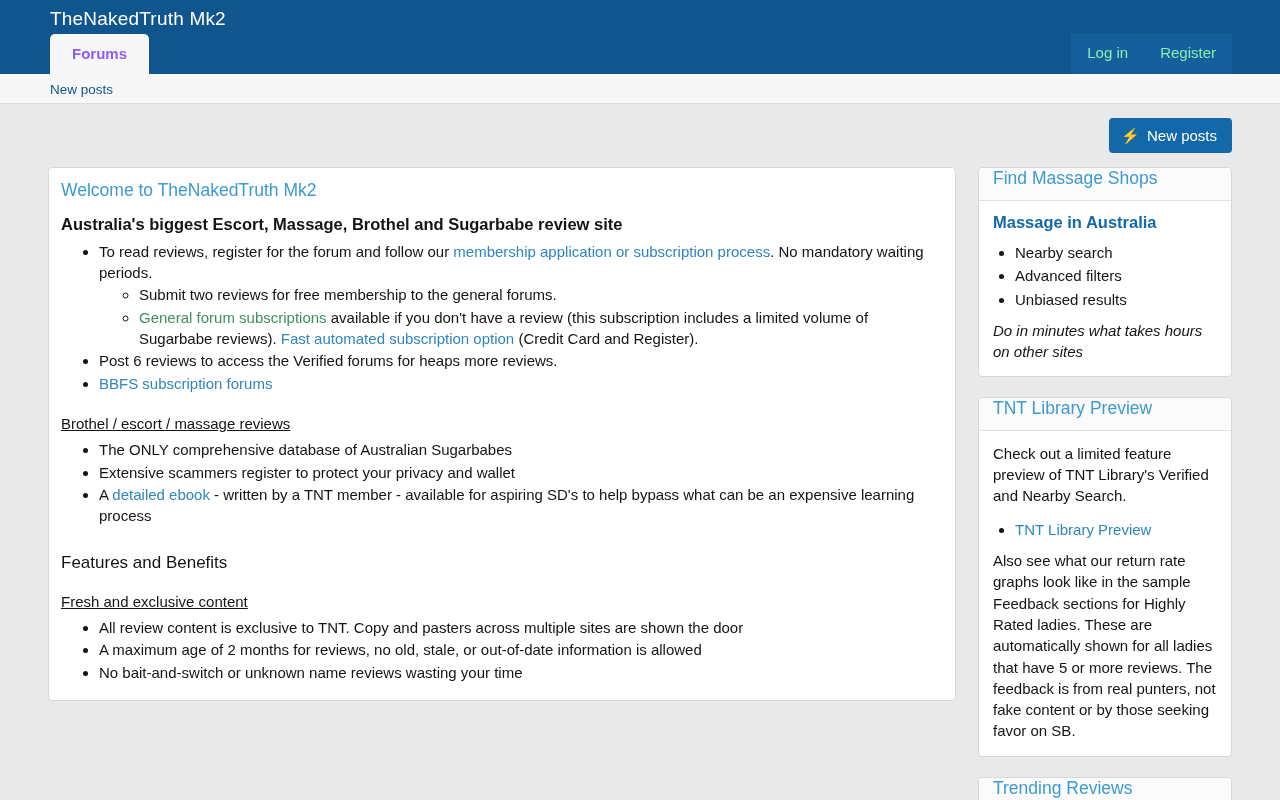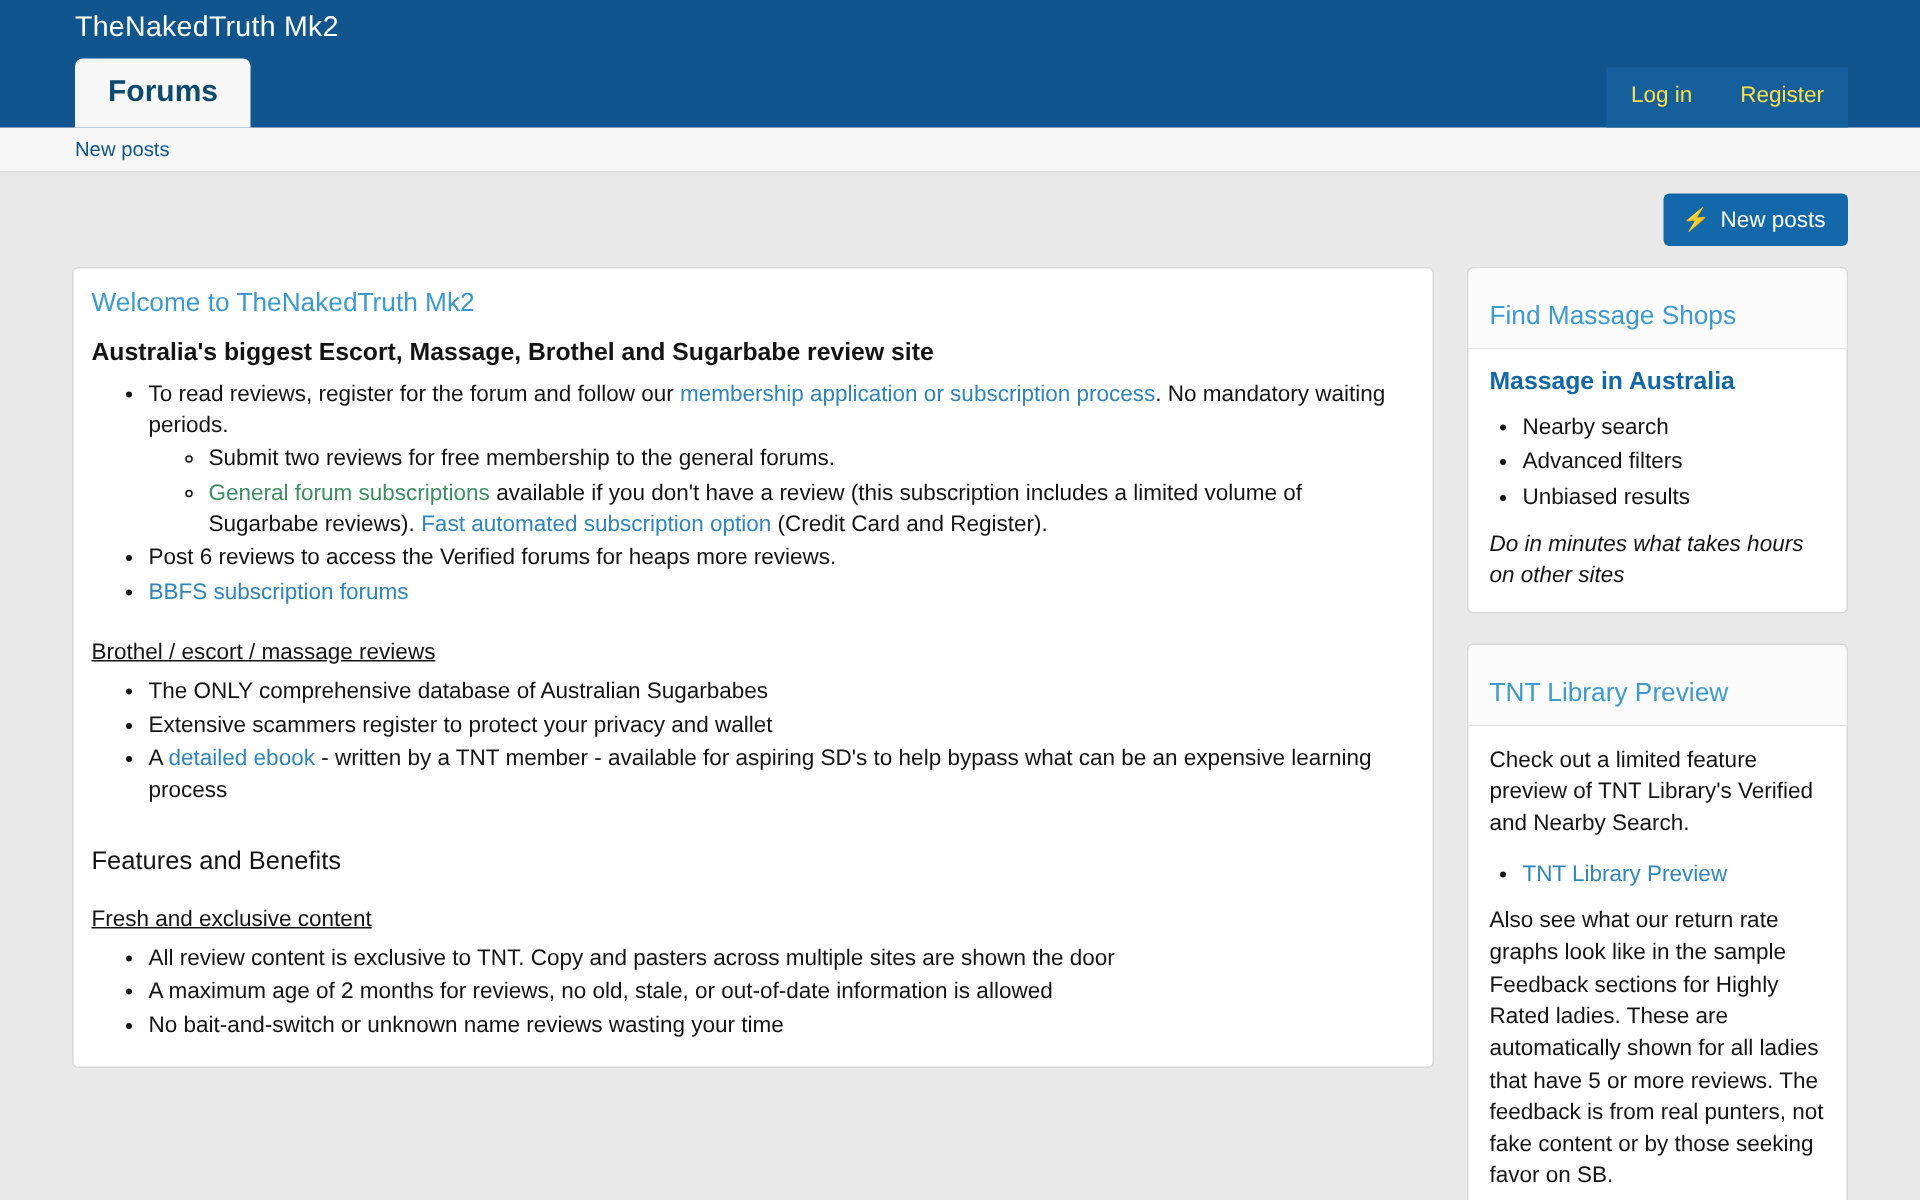--- a/index.html
+++ b/index.html
@@ -9,55 +9,55 @@
     overflow: hidden;
     background: #e9e9e9;
     font-family: "Liberation Sans", sans-serif;
     font-size: 15px;
     color: #141414;
   }
 
   
   .header {
     background: #10558d;
-    height: 85px;
+    height: 74px;
     position: relative;
   }
   .site-title {
     position: absolute;
     left: 50px;
     top: 8px;
     color: #ffffff;
     font-size: 19px;
     letter-spacing: .2px;
   }
   .nav-tabs {
     position: absolute;
     left: 50px;
     bottom: 0;
     display: flex;
   }
   .tab {
     background: #f7f7f7;
-    color: #0c4a6e;
+    color: #8b5cf6;
     font-weight: bold;
-    font-size: 20px;
+    font-size: 15px;
     padding: 11px 22px 12px 22px;
     border-radius: 5px 5px 0 0;
     cursor: pointer;
   }
   .auth {
     position: absolute;
     right: 48px;
     bottom: 0;
     display: flex;
     align-items: flex-end;
   }
   .auth a {
-    color: #fde047;
+    color: #86efac;
     text-decoration: none;
     font-size: 15px;
     padding: 10px 16px 13px 16px;
     background: #15609c;
     display: block;
     text-align: center;
   }
   .auth a.register { background: #15609c; }
 
   
@@ -150,21 +150,21 @@
 
   
   .card {
     background: #ffffff;
     border: 1px solid #d8d8d8;
     border-radius: 4px;
   }
   .card-head {
     color: #3c9ad1;
     font-size: 17.5px;
-    padding: 21px 14px 11px 14px;
+    padding: 0 14px 11px 14px;
     border-bottom: 1px solid #e2e2e2;
     background: #fbfbfb;
     border-radius: 4px 4px 0 0;
   }
   .card-body { padding: 12px 14px 14px 14px; }
   .card-body h4 {
     color: #1268a8;
     font-size: 16.5px;
     margin: 0 0 10px 0;
   }

